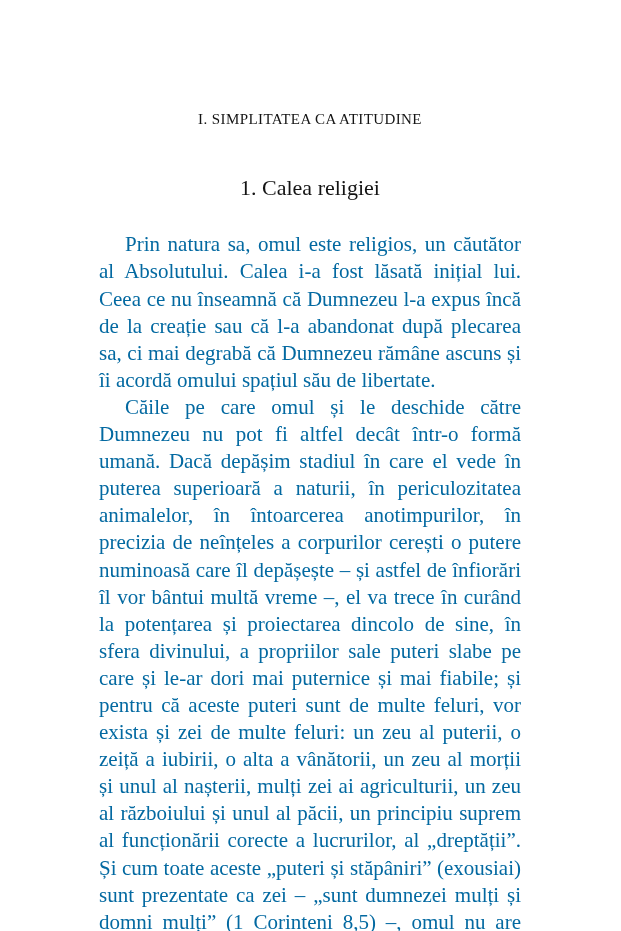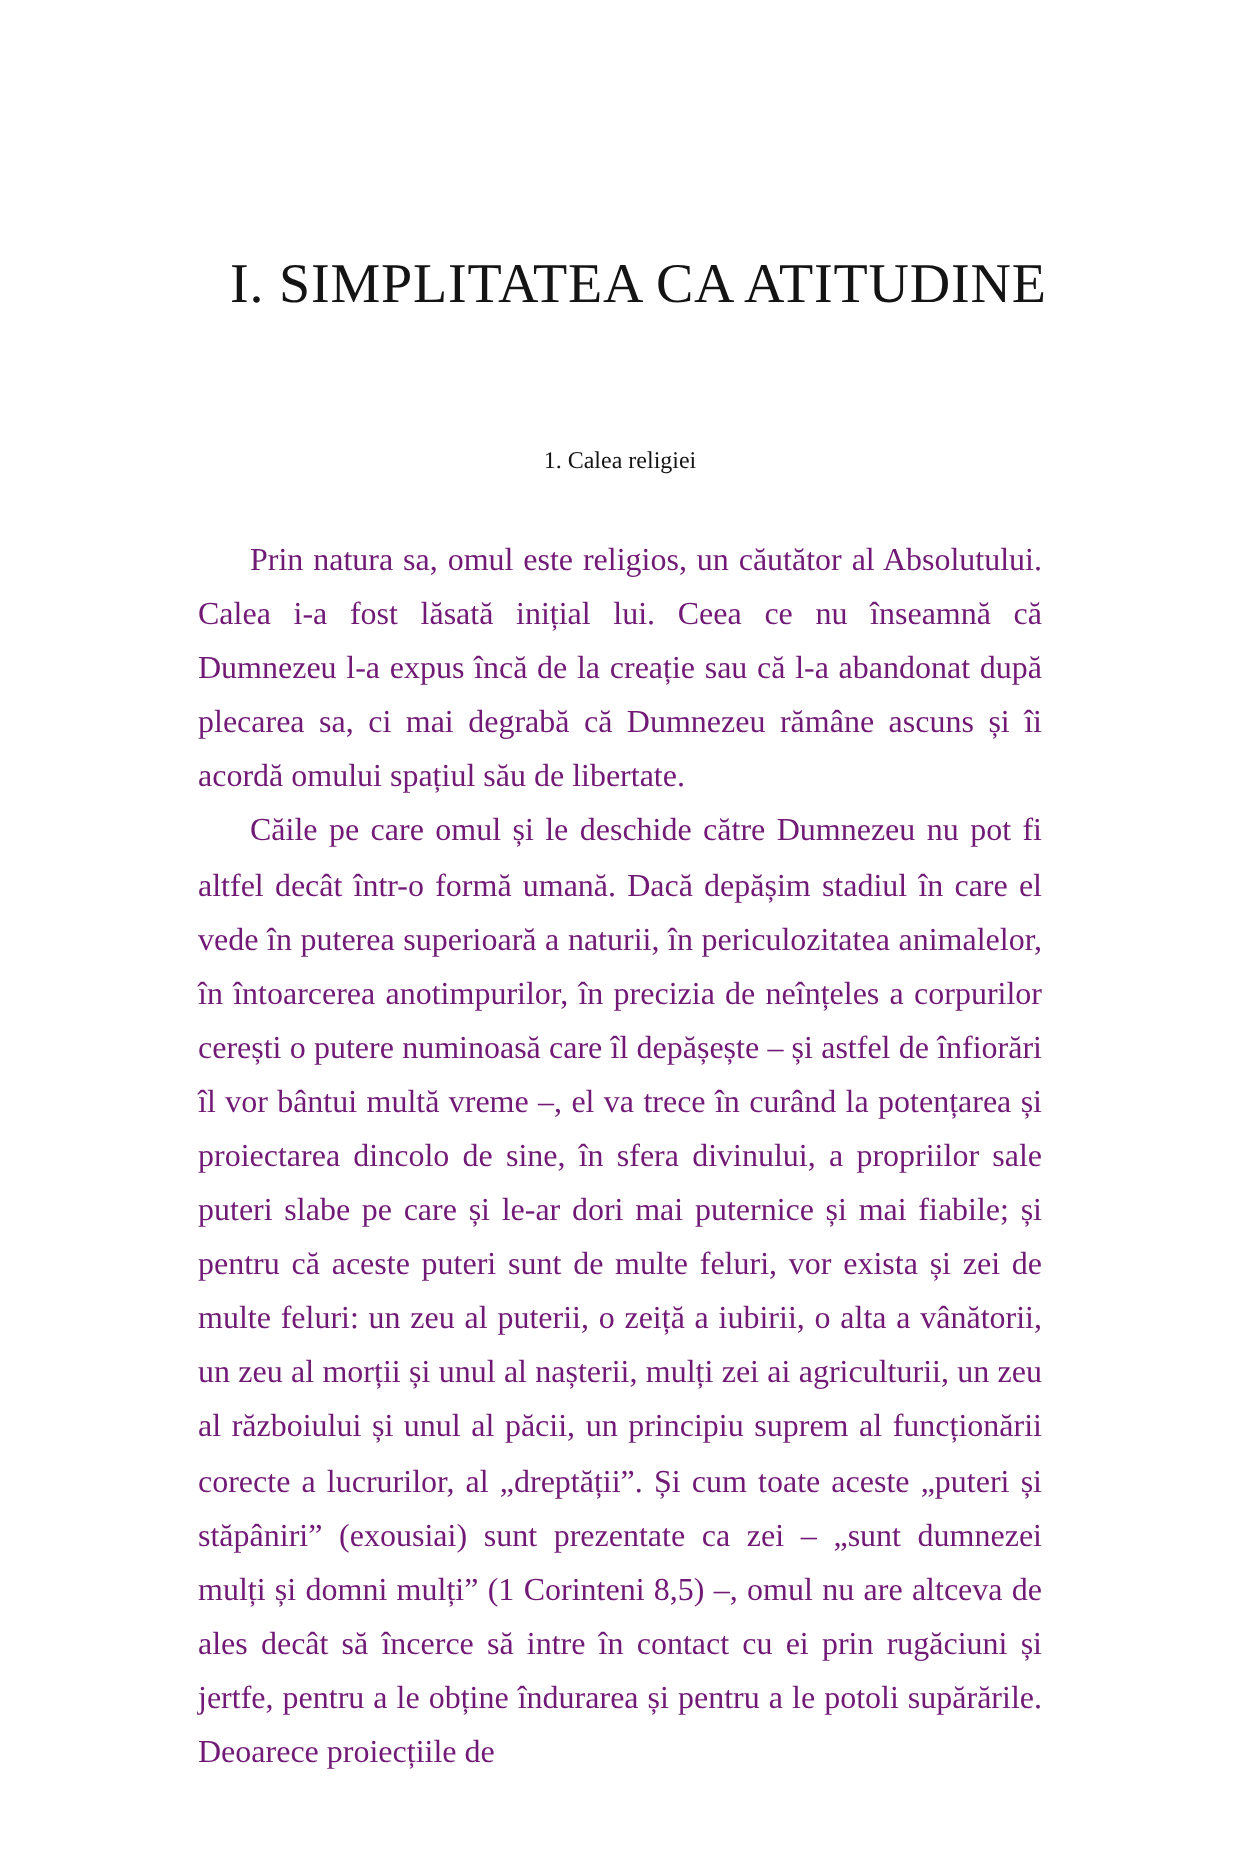--- a/index.html
+++ b/index.html
@@ -25,52 +25,52 @@
 
   .text-block {
     position: absolute;
     left: 99px;
     top: 0;
     width: 422px;
   }
 
   .chapter-title {
     text-align: center;
-    font-size: 28px;
+    font-size: 15px;
     line-height: 1.2;
     letter-spacing: 0.4px;
     color: #141414;
-    margin: 16px;
+    margin: 0;
     padding-top: 110px;
     font-weight: normal;
     white-space: nowrap;
   }
 
   .section-heading {
     text-align: center;
-    font-size: 12px;
+    font-size: 22px;
     line-height: 1.2;
     color: #141414;
     margin: 0;
     padding-top: 47px;
     font-weight: normal;
     font-variant-numeric: oldstyle-nums;
   }
 
   .body-copy {
     padding-top: 30px;
   }
 
   p.para {
     margin: 0;
     text-align: justify;
     text-justify: inter-word;
-    font-size: 16px;
+    font-size: 21px;
     line-height: 27.1px;
-    color: #701a75;
+    color: #0369a1;
     font-variant-numeric: oldstyle-nums;
     hyphens: manual;
   }
 
   p.para.indent {
     text-indent: 26px;
   }
 
   .it {
   }

